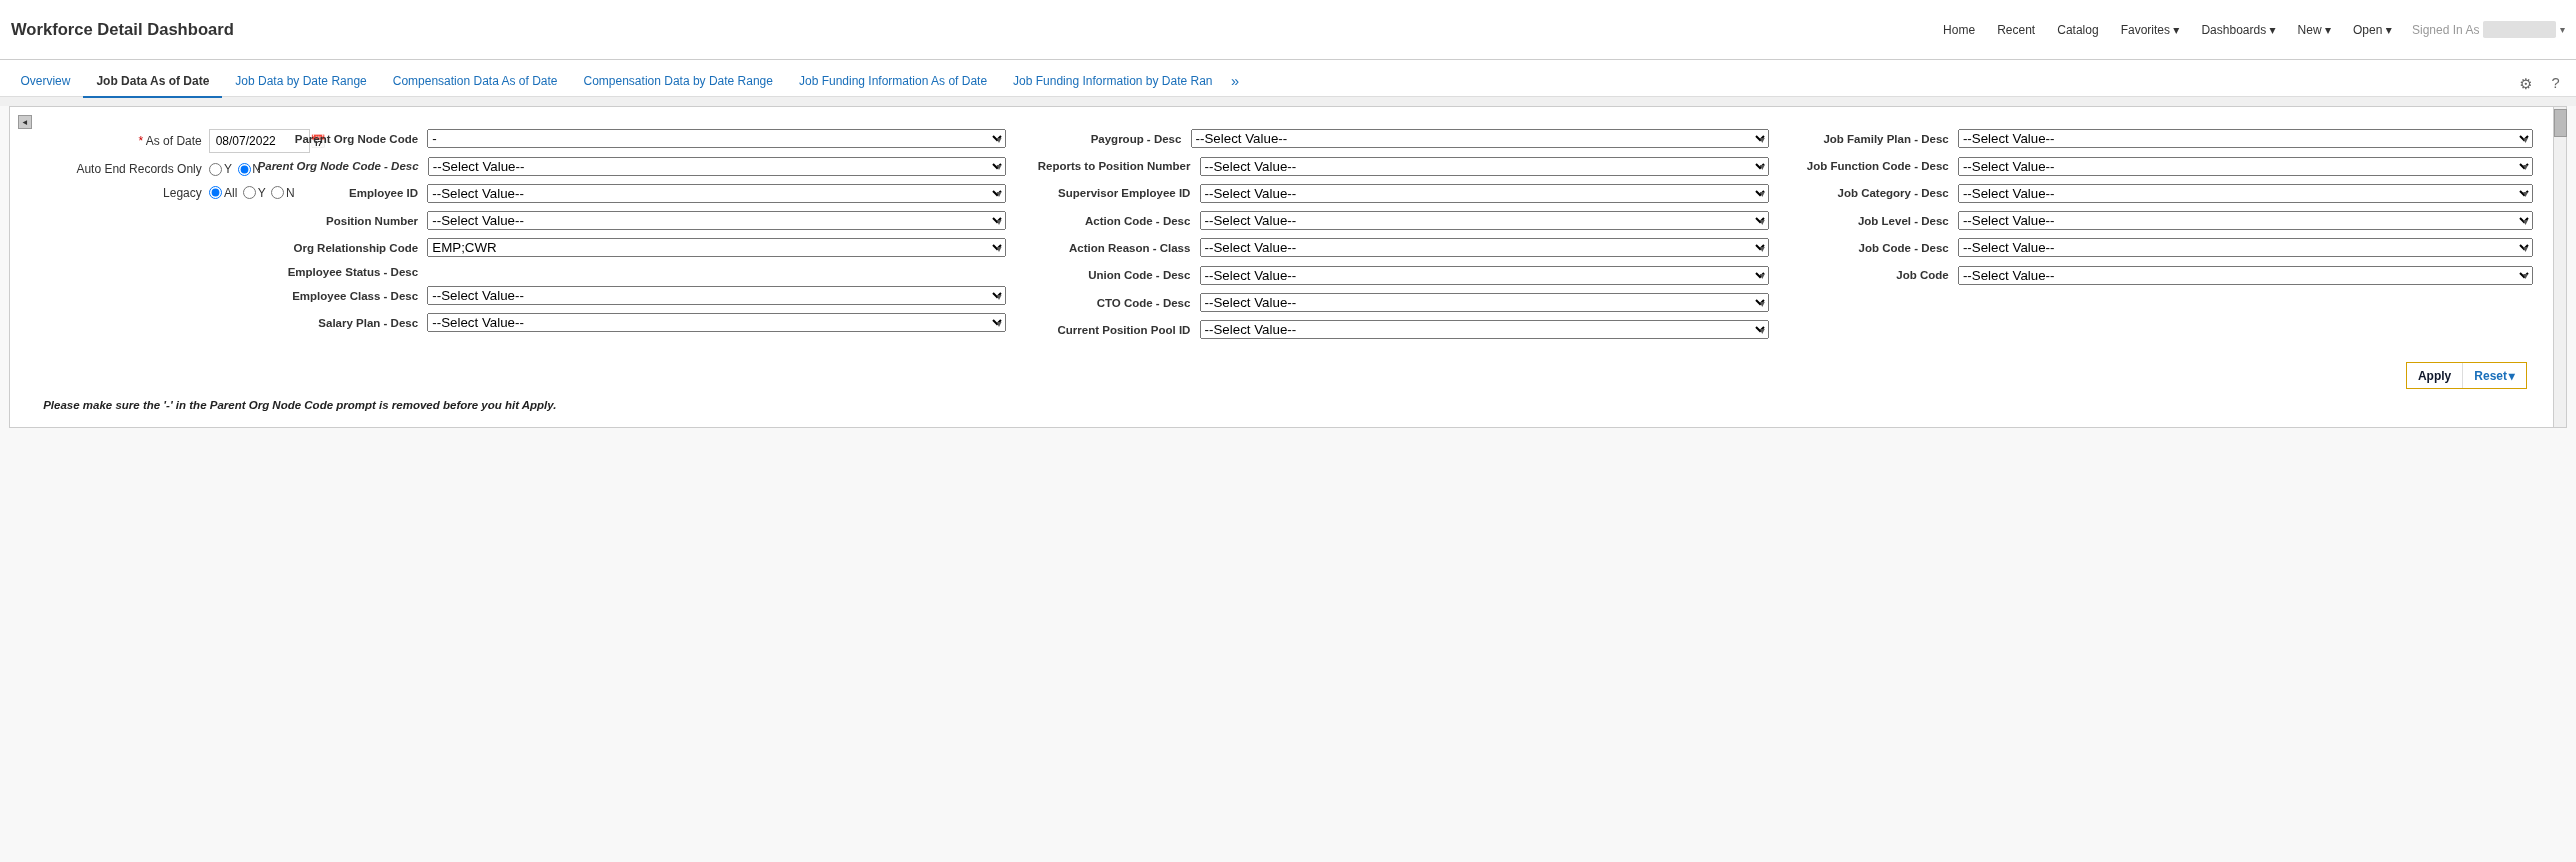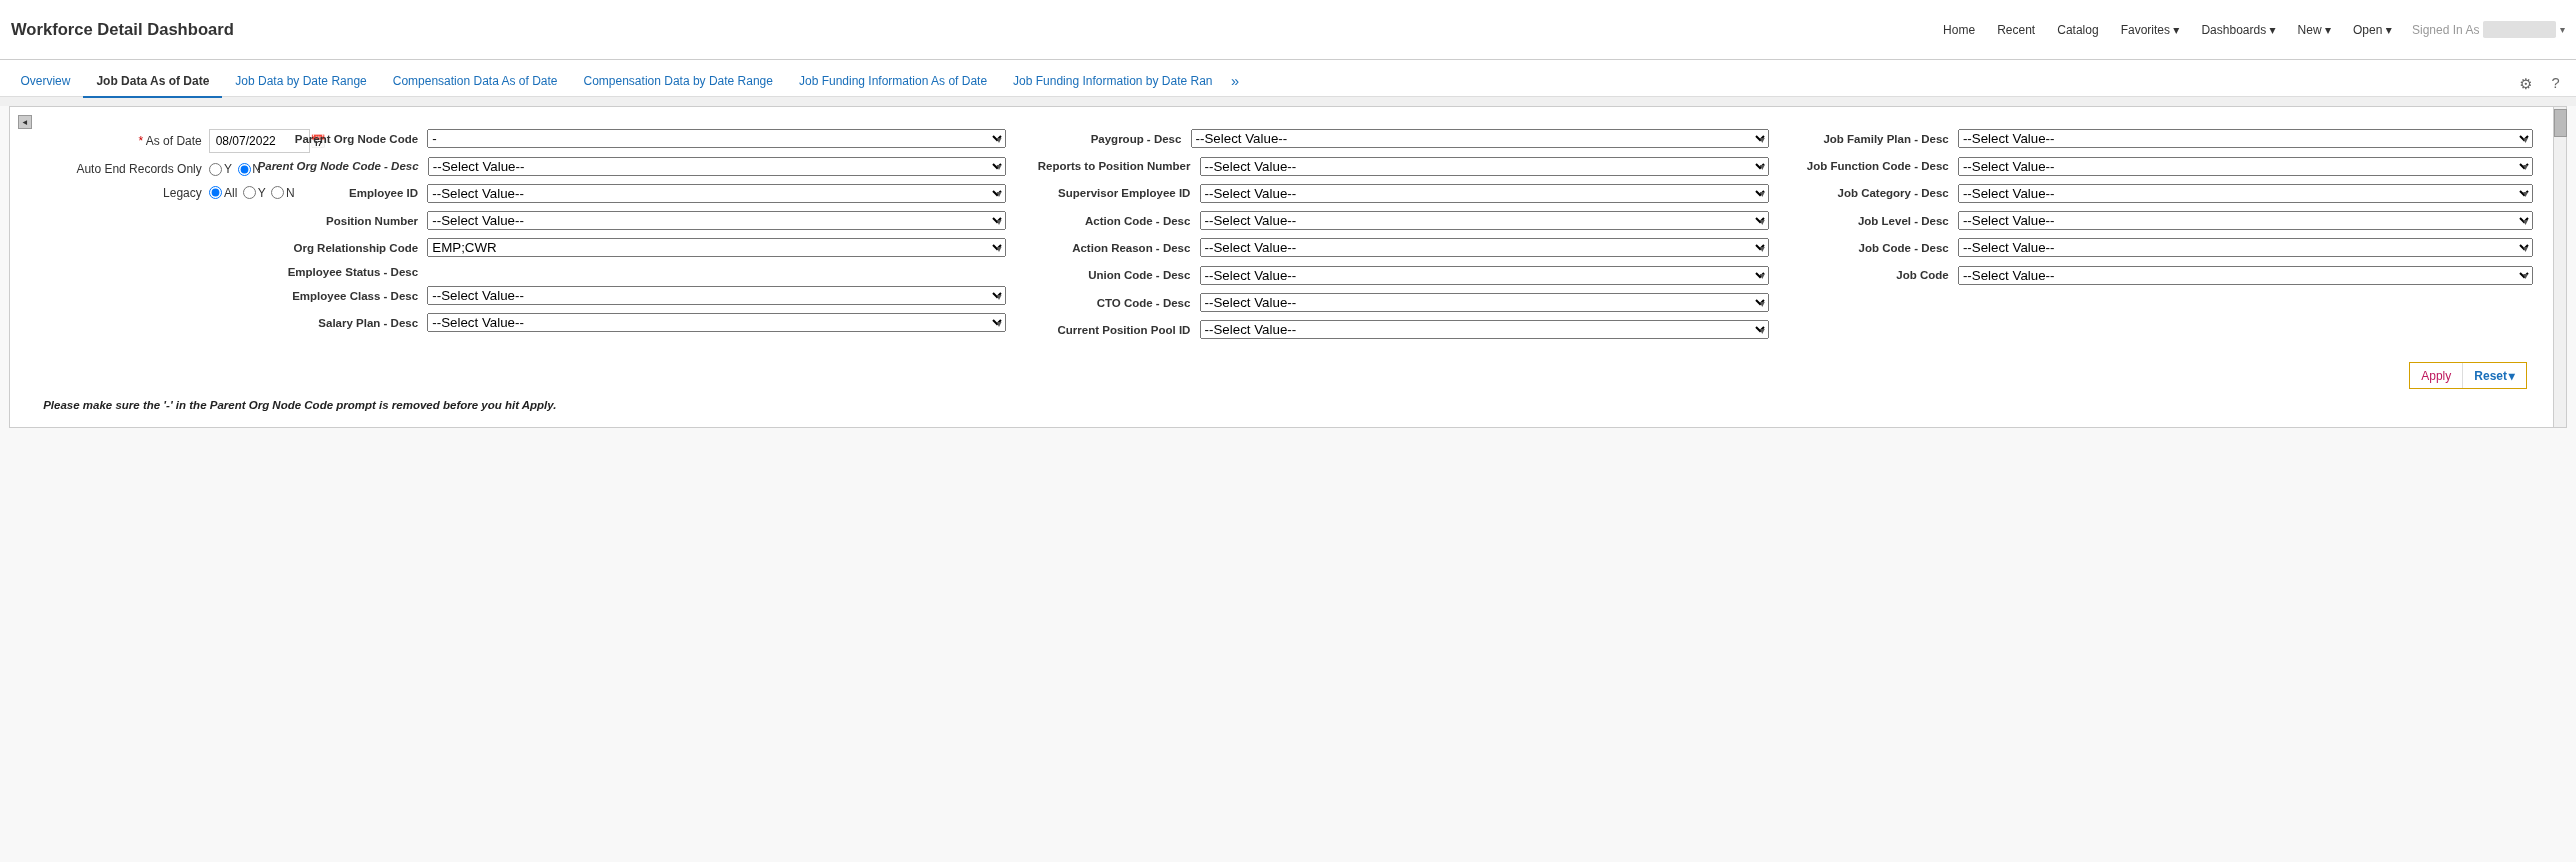--- a/index.html
+++ b/index.html
@@ -249,22 +249,22 @@
       border: 1.8px solid #d4a000;
     }
     .action-btn-group button {
       border: none;
       background: #fff;
       padding: 5.5px 11px;
       font-size: 12px;
       cursor: pointer;
     }
     .action-btn-group .apply-btn {
-      font-weight: normal;
-      color: #be185d;
+      font-weight: bold;
+      color: #0f172a;
     }
     .action-btn-group .reset-btn {
       color: #1a6fba;
       font-weight: bold;
       border-left: 0.9px solid #ddd;
       display: flex; align-items: center; gap: 1.8px;
     }
 
     
     .warning-msg {
@@ -465,21 +465,21 @@
           <div class="frow">
             <span class="flabel" style="min-width:175px; padding-right:5.5px;">Action Code - Desc</span>
             <div class="fvalue select-wrapper" style="min-width:101px;">
               <select style="width:100%;">
                 <option>--Select Value--</option>
               </select>
             </div>
           </div>
 
           <div class="frow">
-            <span class="flabel" style="min-width:175px; padding-right:5.5px;">Action Reason - Desc</span>
+            <span class="flabel" style="min-width:175px; padding-right:5.5px;">Action Reason - Class</span>
             <div class="fvalue select-wrapper" style="min-width:101px;">
               <select style="width:100%;">
                 <option>--Select Value--</option>
               </select>
             </div>
           </div>
 
           <div class="frow">
             <span class="flabel" style="min-width:175px; padding-right:5.5px;">Union Code - Desc</span>
             <div class="fvalue select-wrapper" style="min-width:101px;">

